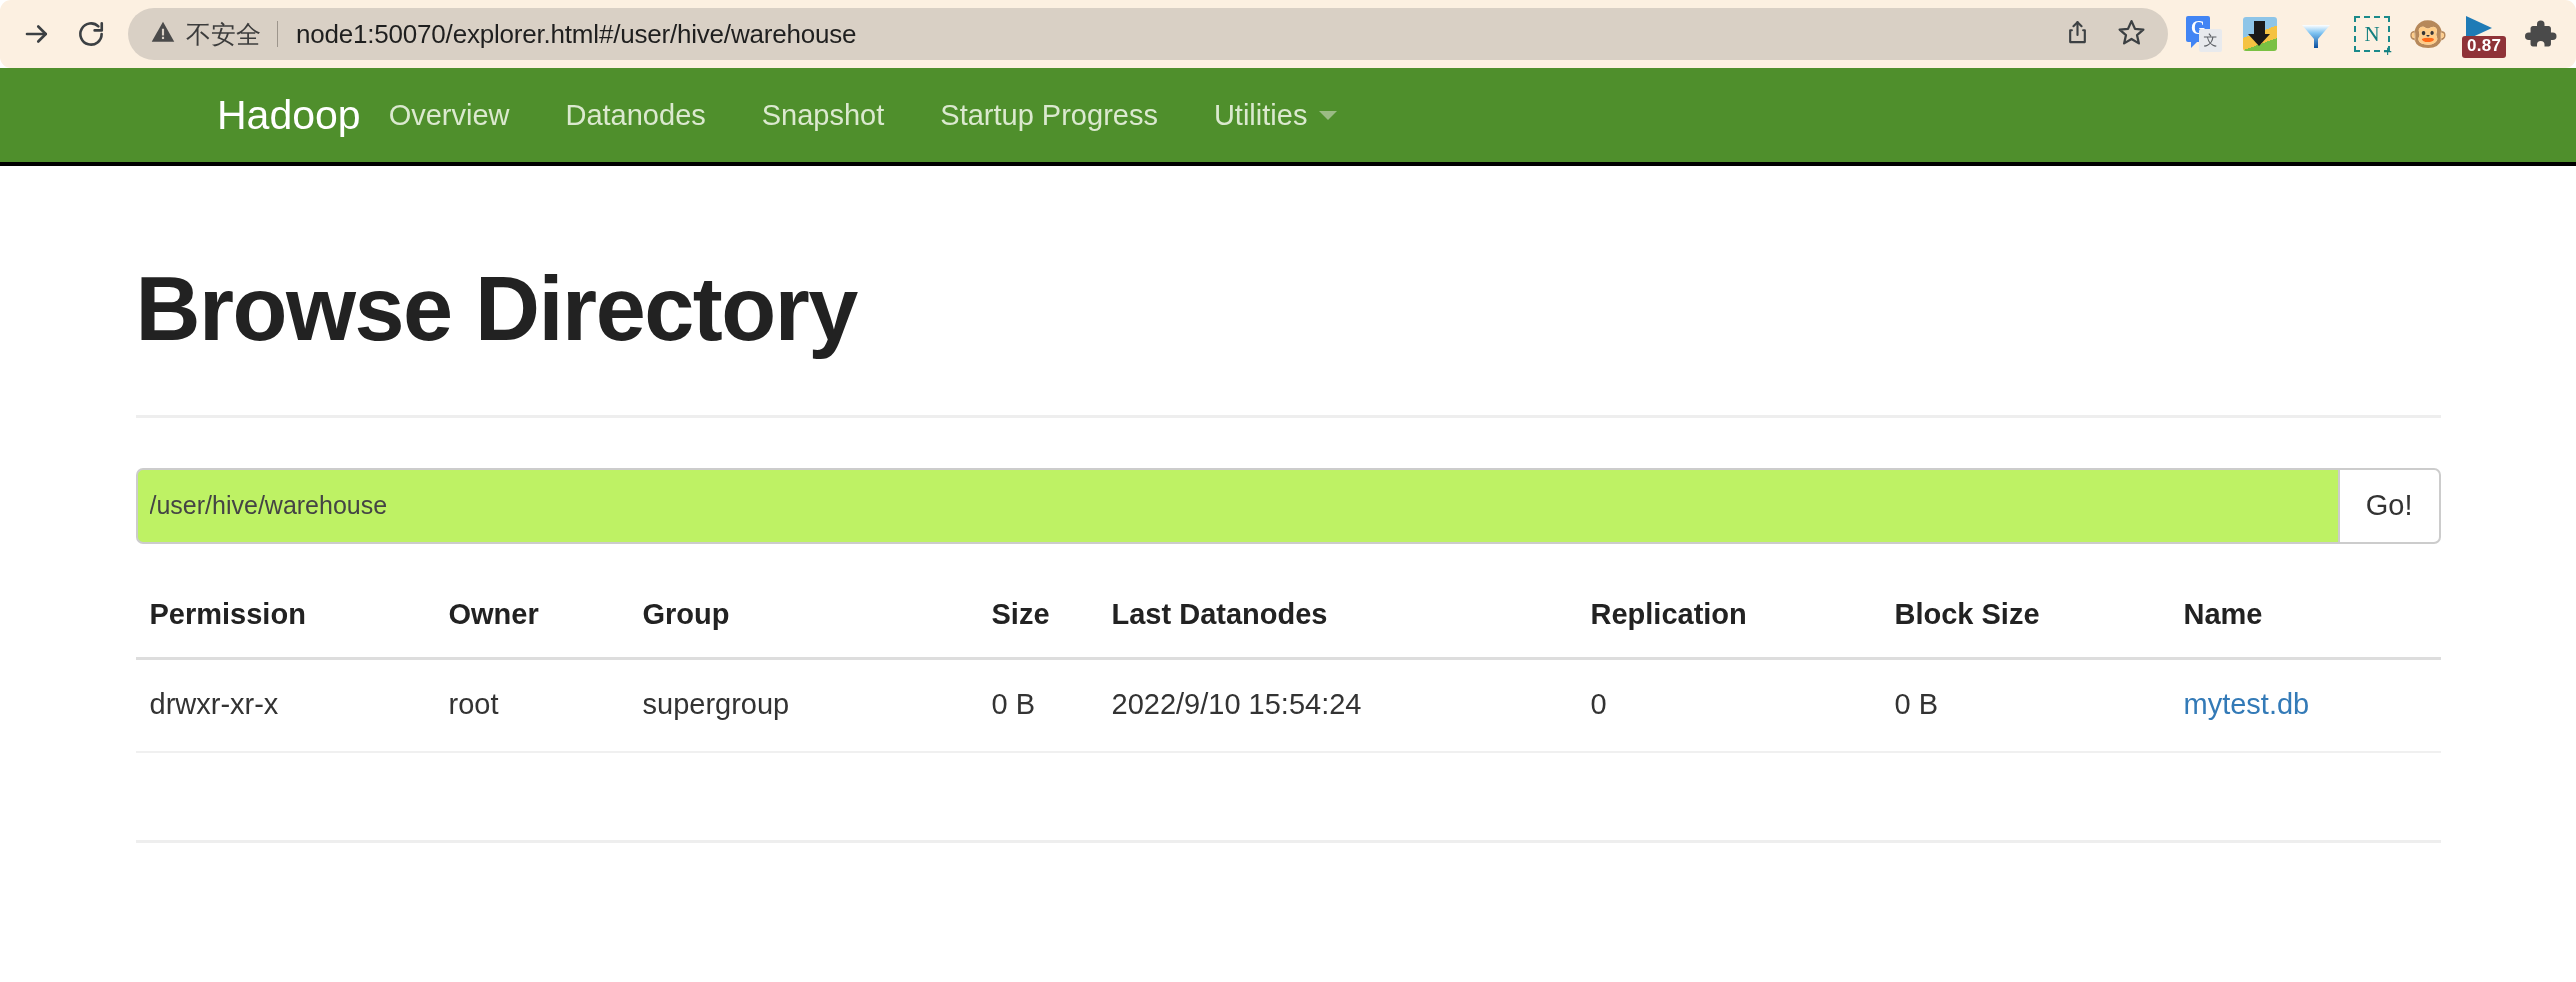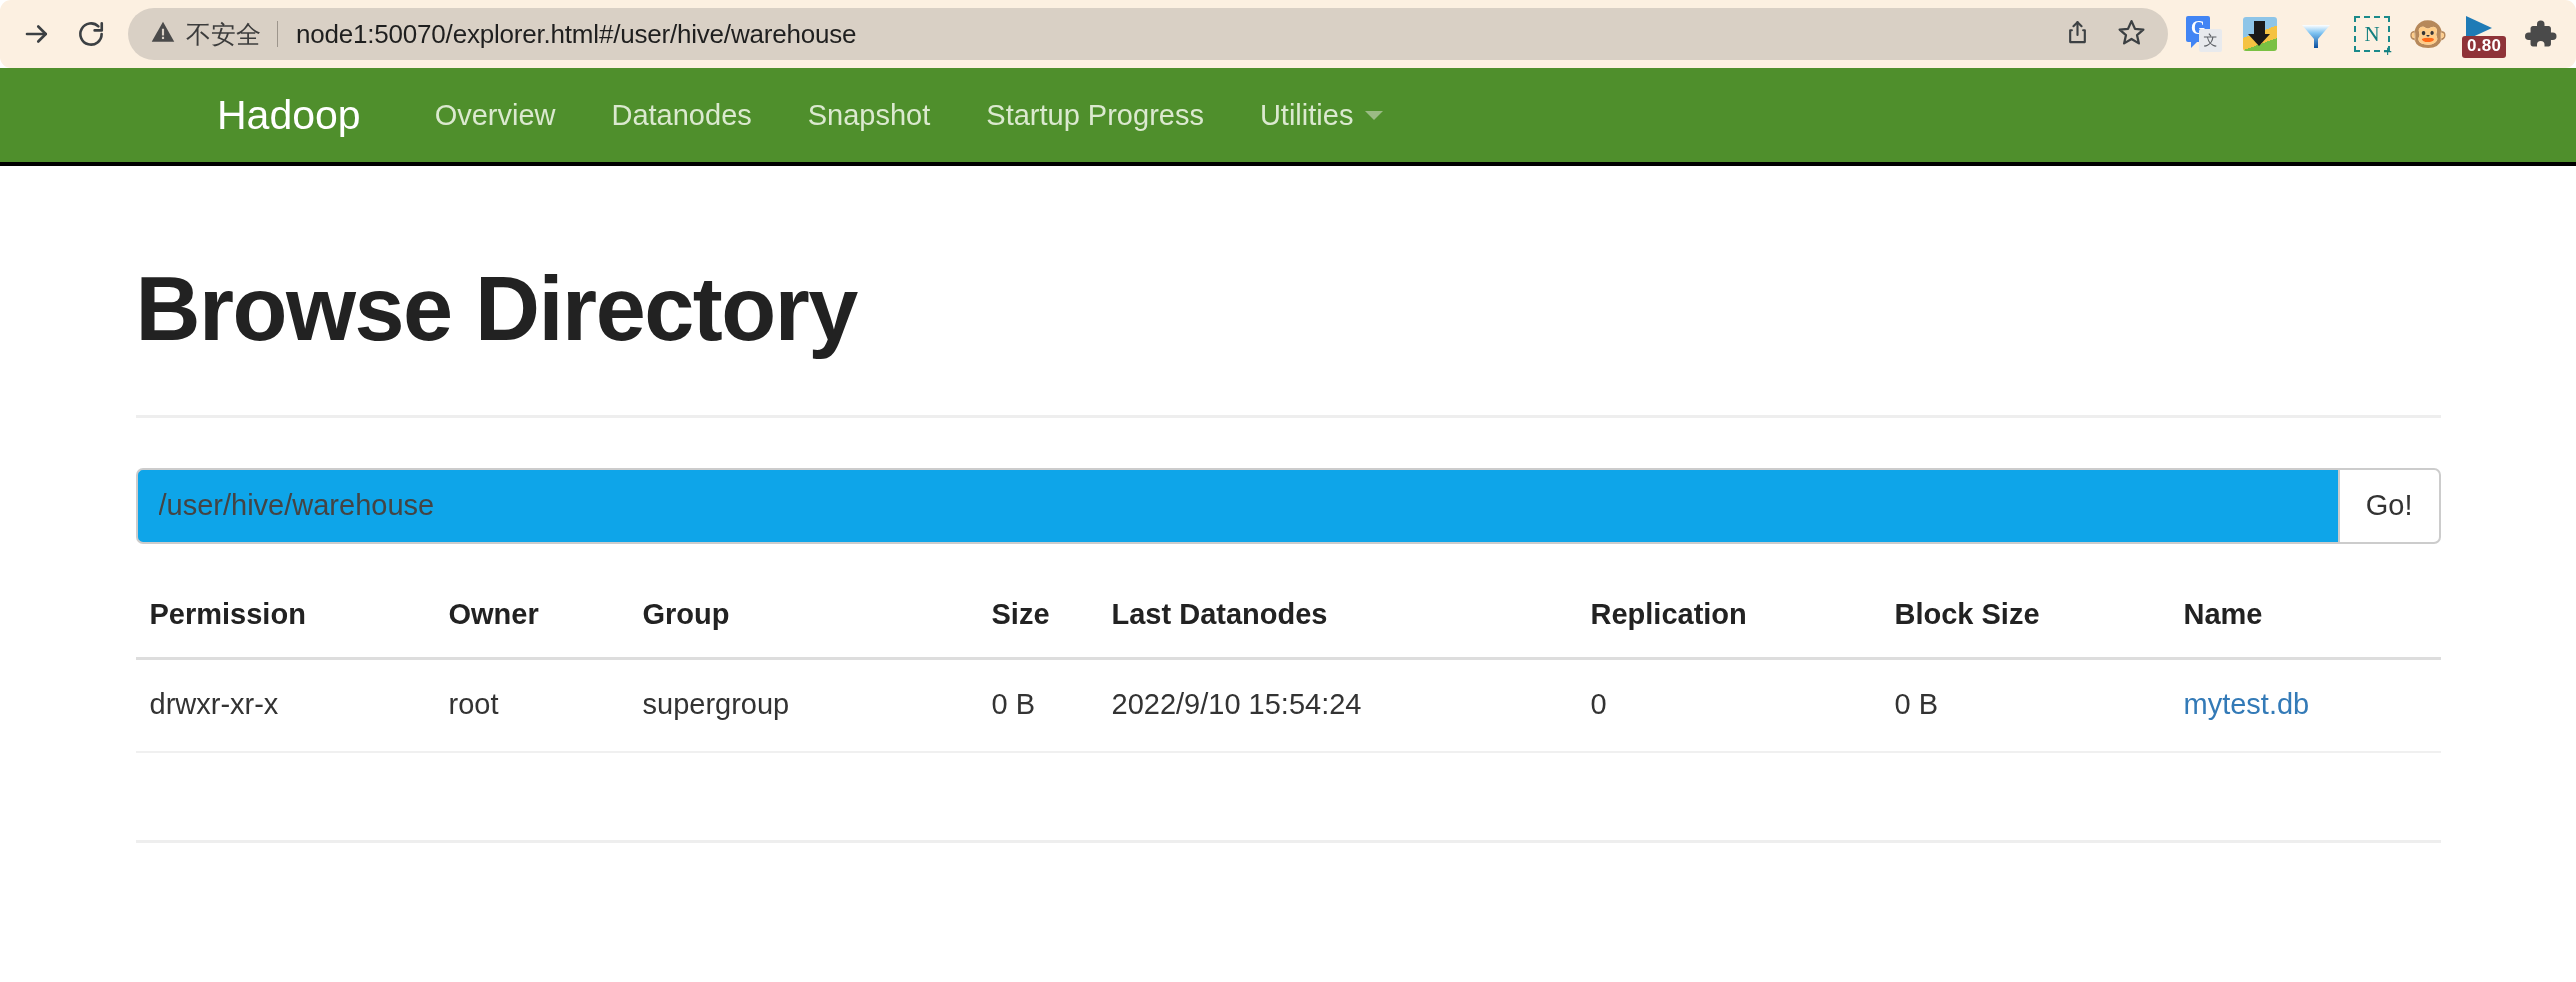--- a/index.html
+++ b/index.html
@@ -228,21 +228,20 @@
     border-bottom: 4px solid #000000;
     display: flex;
     align-items: center;
     box-sizing: border-box;
     padding-left: 217px;
   }
   .brand {
     font-size: 41px;
     color: #ffffff;
     font-family: "Liberation Sans", sans-serif;
-    margin-right: 46px;
     text-decoration: none;
     white-space: nowrap;
     cursor: pointer;
   }
   .nav-links {
     display: flex;
     align-items: center;
     gap: 0;
   }
   .nav-link {
@@ -290,27 +289,27 @@
   .path-group {
     display: flex;
     margin-top: 50px;
     height: 76px;
   }
   .path-input {
     flex: 1 1 auto;
     border: 2px solid #cccccc;
     border-right: none;
     border-radius: 7px 0 0 7px;
-    font-size: 29px;
+    font-size: 25px;
     color: #444444;
-    padding: 0 21px;
+    padding: 0 12px;
     box-sizing: border-box;
     outline: none;
     font-family: "Liberation Sans", sans-serif;
-    background: #0ea5e9;
+    background: #bef264;
     min-width: 0;
   }
   .path-input::placeholder { color: #a8a8a8; }
   .go-btn {
     flex: 0 0 auto;
     border: 2px solid #cccccc;
     border-radius: 0 7px 7px 0;
     background: #ffffff;
     font-size: 29px;
     color: #333333;
@@ -459,21 +458,21 @@
       </div>
     </div>
 
     <div class="ext-icon">
       <span class="ico-monkey">🐵</span>
     </div>
 
     <div class="ext-icon">
       <div class="ico-speed">
         <div class="tri"></div>
-        <div class="badge">0.80</div>
+        <div class="badge">0.87</div>
       </div>
     </div>
 
     <div class="ext-icon">
       <span class="ico-puzzle">
         <svg width="36" height="36" viewBox="0 0 24 24" fill="#4a4a4a">
           <path d="M20.5 11h-1.2V8.3c0-.9-.7-1.6-1.6-1.6H15V5.5a2.5 2.5 0 0 0-5 0v1.2H7.3c-.9 0-1.6.7-1.6 1.6V11H4.5a2.5 2.5 0 0 0 0 5h1.2v2.7c0 .9.7 1.6 1.6 1.6H10v-1.2a2.5 2.5 0 0 1 5 0v1.2h2.7c.9 0 1.6-.7 1.6-1.6V16h1.2a2.5 2.5 0 0 0 0-5z"></path>
         </svg>
       </span>
     </div>

